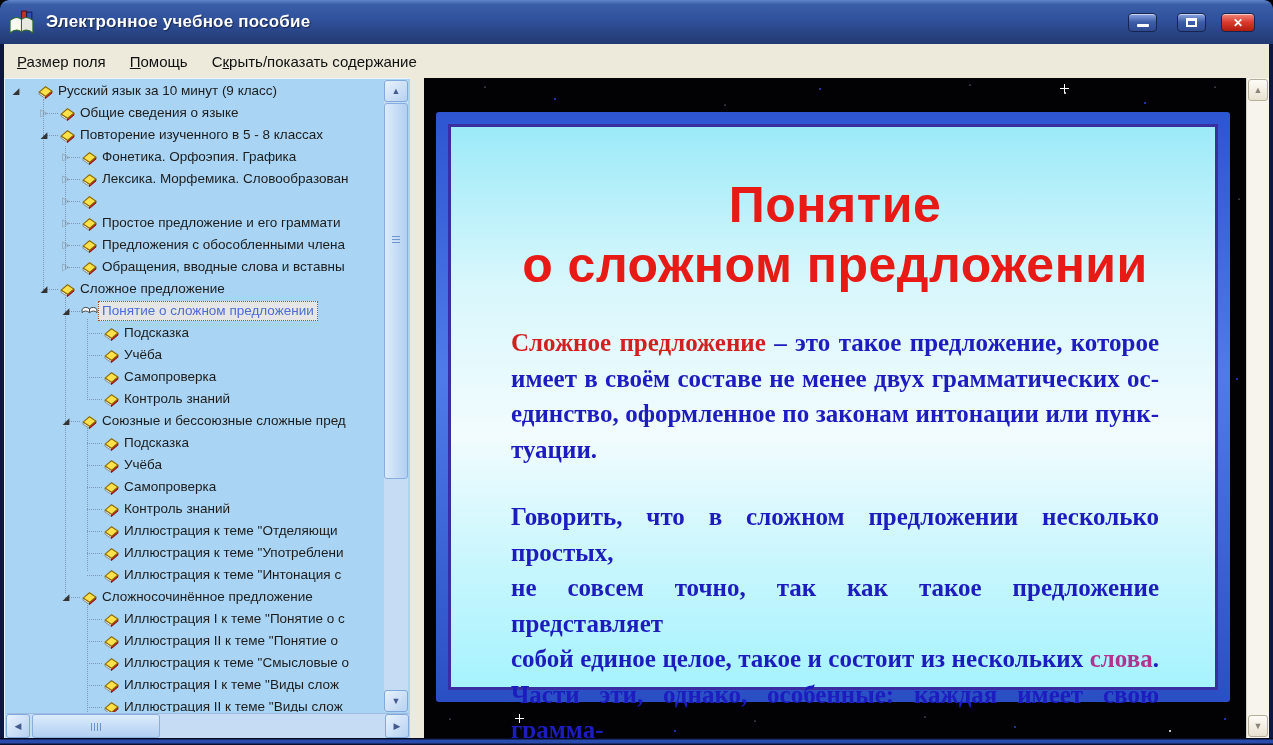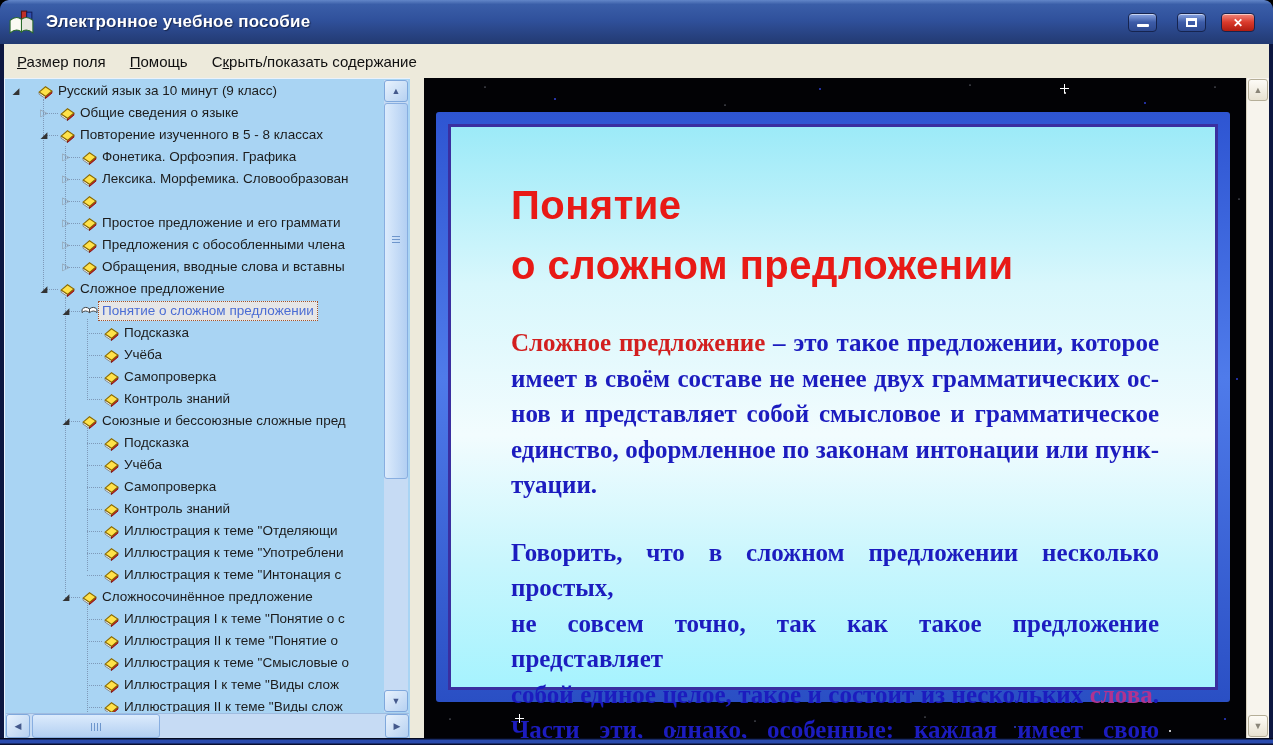--- a/index.html
+++ b/index.html
@@ -90,22 +90,22 @@
   .sparkle::before{content:"";position:absolute;left:0;top:4px;width:9px;height:1px;background:#fff;}
   .sparkle::after{content:"";position:absolute;left:4px;top:0;width:1px;height:9px;background:#fff;}
   .sp1{left:91px;top:636px;} .sp2{left:636px;top:6px;}
 
   
   .slide{position:absolute;left:12px;top:34px;width:794px;height:590px;border-radius:3px;padding:12px;
     background:linear-gradient(180deg,#2E55D2 0%,#4F7BEA 45%,#2A4FC4 100%);}
   .slide-mid{width:100%;height:100%;border:3px solid #3A2FA0;}
   .slide-bg{width:100%;height:100%;padding:30px 56px 0 60px;
     background:linear-gradient(180deg,#9CEAF8 0%,#D8F7FC 28%,#F2FCFE 55%,#C8F6FD 78%,#A6F3FE 100%);}
-  .slide-title{margin-top:18px;text-align:left;color:#E81A16;font-weight:bold;
-    font-size:40px;line-height:60px;letter-spacing:.5px;}
+  .slide-title{margin-top:18px;text-align:center;color:#E81A16;font-weight:bold;
+    font-size:50px;line-height:60px;letter-spacing:.5px;}
   .para{font-family:"Liberation Serif","DejaVu Serif",serif;font-weight:bold;font-size:25px;line-height:35.5px;}
   .para1{margin-top:30px;} .para2{margin-top:32px;}
   .sline{text-align:justify;text-align-last:justify;}
   .sline.last{text-align-last:left;}
   .seg-blue{color:#1C1CBF;} .seg-red{color:#D21F1F;} .seg-purple{color:#B03390;}
 </style>
 </head>
 <body>
 
 <div class="window">
@@ -544,23 +544,22 @@
       <div class="sparkle sp1"></div>
       <div class="sparkle sp2"></div>
       <div class="slide">
         <div class="slide-mid">
           <div class="slide-bg">
             <div class="slide-title">
                 <div>Понятие</div>
                 <div>о сложном предложении</div>
               </div>
             <div class="para para1">
-                <div class="sline"><span class="seg-red">Сложное предложение</span><span class="seg-blue"> – это такое предложении, которое</span></div>
+                <div class="sline"><span class="seg-red">Сложное предложение</span><span class="seg-blue"> – это такое предложение, которое</span></div>
                 <div class="sline"><span class="seg-blue">имеет в своём составе не менее двух грамматических ос-</span></div>
-                <div class="sline"><span class="seg-blue">нов и представляет собой смысловое и грамматическое</span></div>
                 <div class="sline"><span class="seg-blue">единство, оформленное по законам интонации или пунк-</span></div>
                 <div class="sline last"><span class="seg-blue">туации.</span></div>
               </div>
             <div class="para para2">
                 <div class="sline"><span class="seg-blue">Говорить, что в сложном предложении несколько простых,</span></div>
                 <div class="sline"><span class="seg-blue">не совсем точно, так как такое предложение представляет</span></div>
                 <div class="sline"><span class="seg-blue">собой единое целое, такое и состоит из нескольких </span><span class="seg-purple">слова</span><span class="seg-blue">.</span></div>
                 <div class="sline"><span class="seg-blue">Части эти, однако, особенные: каждая имеет свою грамма-</span></div>
               </div>
           </div>

